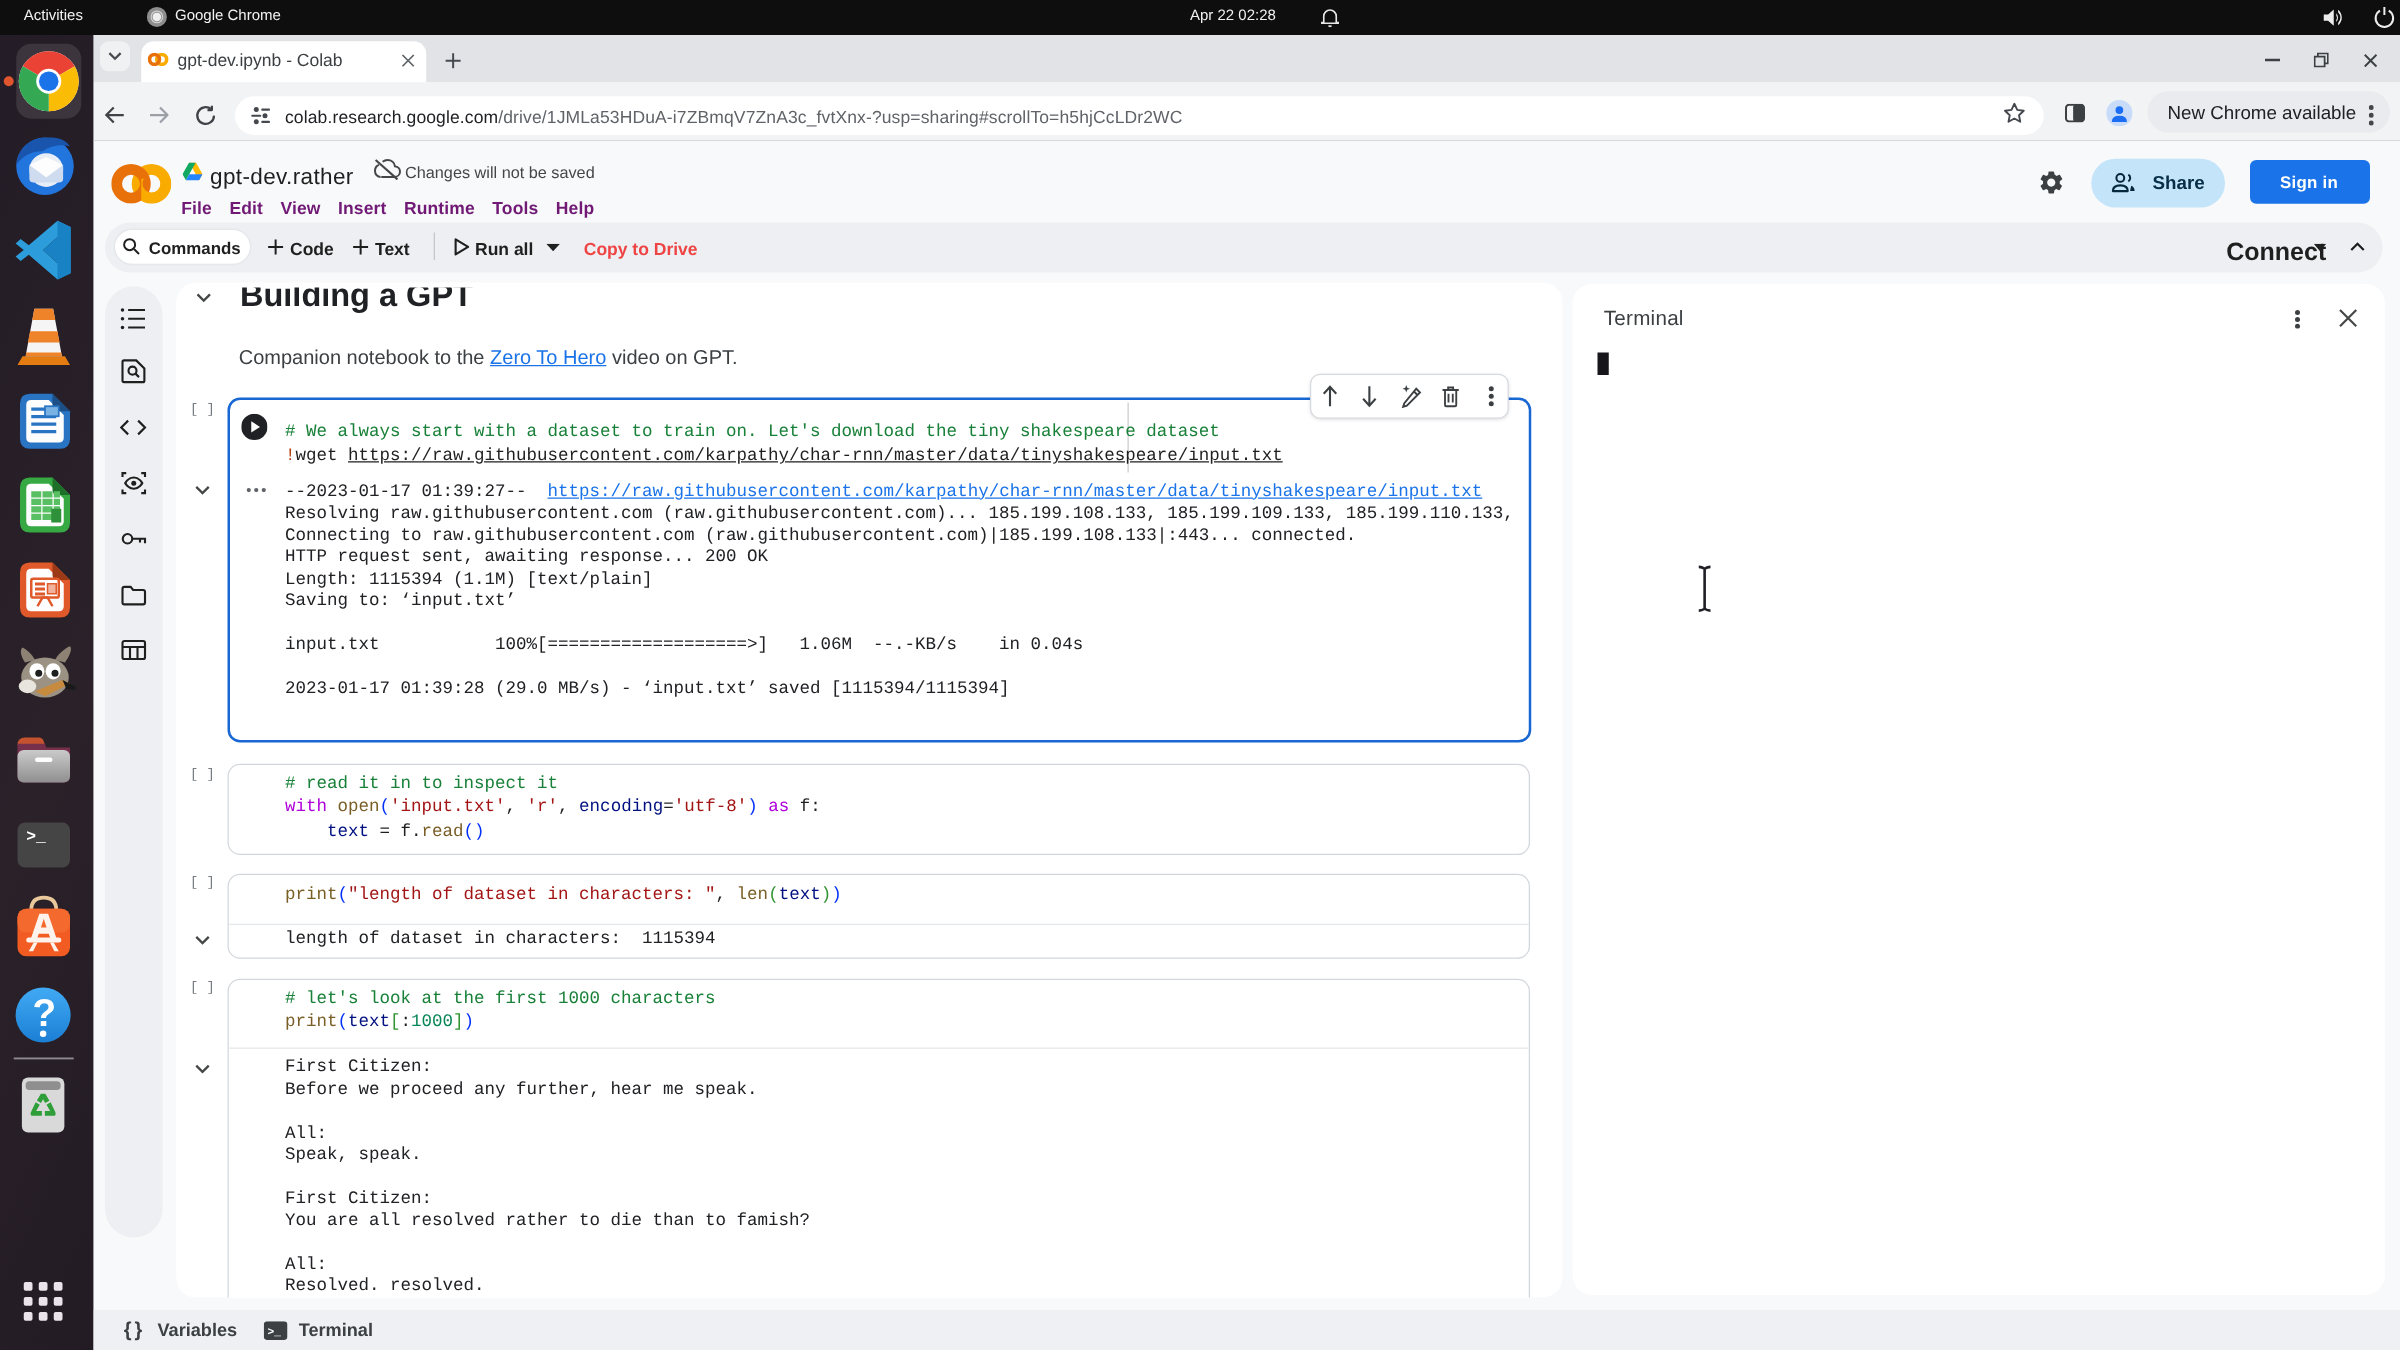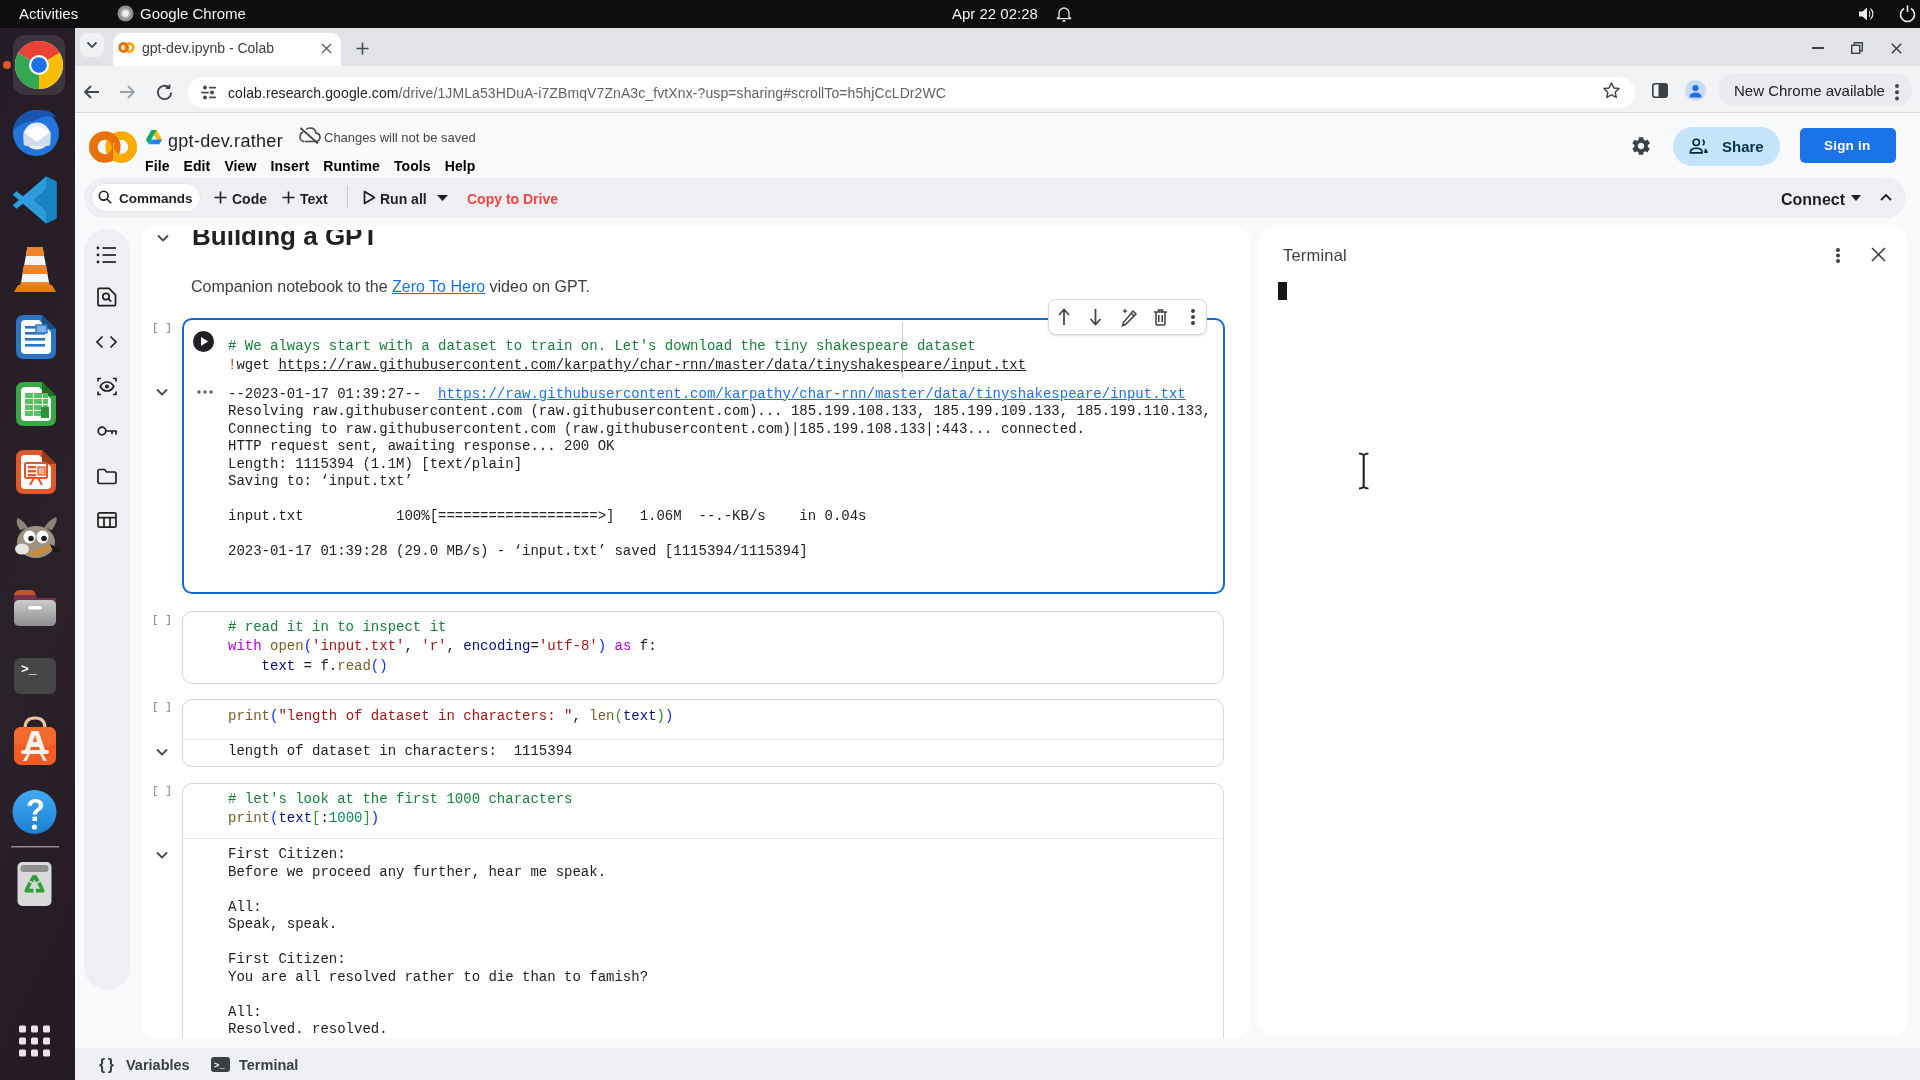--- a/index.html
+++ b/index.html
@@ -1,20 +1,20 @@
 <!DOCTYPE html>
 <html><head>
 <meta charset="utf-8">
 <style>
 * { margin:0; padding:0; box-sizing:border-box; }
 html,body { width:1920px; height:1080px; overflow:hidden; }
 body { font-family:"Liberation Sans", sans-serif; position:relative; background:#f8f9fa; }
 .abs { position:absolute; }
 
-#topbar { left:0; top:0; width:1920px; height:28px; background:#0e0e0e; color:#f2f2f2; font-size:15px; z-index:50;padding-left:12px; }
+#topbar { left:0; top:0; width:1920px; height:28px; background:#0e0e0e; color:#f2f2f2; font-size:12px; z-index:50;padding-left:12px; }
 
 #dock { left:0; top:28px; width:75px; height:1052px; background:linear-gradient(115deg,#241c26 0%,#2a2129 55%,#231b24 100%); }
 
 #win { left:75px; top:28px; width:1896px; height:1052px; background:#fff; }
 #tabstrip { left:0; top:0; width:1845px; height:38px; background:#e1e3e7; }
 #tab { left:38px; top:5px; width:228px; height:33px; background:#fff; border-radius:10px 10px 0 0; }
 #omnirow { left:0; top:38px; width:1845px; height:47px; background:#f2f3f5; border-bottom:1px solid #d5d8dc; }
 #omnibox { left:113px; top:49px; width:1447px; height:31px; background:#fff; border-radius:16px; }
 
 #page { left:0; top:85px; width:1845px; height:967px; background:#f8f9fa; }
@@ -299,21 +299,21 @@
       <path d="M5.3 0 L10.7 0 L16 9.4 L13.3 14.2 Z" fill="#ffba00"></path>
       <path d="M5.3 0 L0 9.4 L2.7 14.2 L10.6 0 Z" fill="#11a861"></path>
       <path d="M2.7 14.2 L5.4 9.4 L16 9.4 L13.3 14.2 Z" fill="#2684fc"></path>
     </svg>
     <span class="abs" style="left:93px;top:17.5px;font-size:18px;letter-spacing:.3px;color:#1f1f1f;">gpt-dev.rather</span>
     <svg class="abs" style="left:224px;top:14px;" width="22" height="18" viewBox="0 0 22 18" fill="none" stroke="#444746" stroke-width="1.6">
       <path d="M6 14.5 L16.5 14.5 C19 14.5 21 12.7 21 10.3 C21 8 19.2 6.3 17 6.1 C16.6 3 14.1 1 11 1 C9.5 1 8.2 1.5 7.1 2.4 M4.2 4.9 C2.3 5.6 1 7.3 1 9.8 C1 12.5 3 14.5 5.5 14.5"></path>
       <path d="M1.5 1 L19 16.5" stroke-width="1.7"></path>
     </svg>
     <span class="abs" style="left:249px;top:17px;font-size:13px;color:#454746;">Changes will not be saved</span>
-    <span class="abs" style="left:70px;top:44.5px;font-size:14px;font-weight:bold;color:#000000;letter-spacing:.1px;">
+    <span class="abs" style="left:70px;top:44.5px;font-size:14px;font-weight:bold;color:#701a75;letter-spacing:.1px;">
       <span style="margin-right:14px;">File</span><span style="margin-right:14px;">Edit</span><span style="margin-right:14px;">View</span><span style="margin-right:14px;">Insert</span><span style="margin-right:14px;">Runtime</span><span style="margin-right:14px;">Tools</span><span>Help</span>
     </span>
 
     <svg class="abs" style="left:1555px;top:22px;" width="22" height="22" viewBox="0 0 24 24" fill="#3c4043">
         <path d="M19.4 13 c.04-.32.06-.66.06-1 s-.02-.68-.07-1 l2.03-1.58 c.18-.14.23-.41.12-.61 l-1.92-3.32 c-.12-.22-.37-.29-.59-.22 l-2.39.96 c-.5-.38-1.03-.7-1.62-.94 L14.4 2.81 c-.04-.24-.24-.41-.48-.41 h-3.84 c-.24 0-.43.17-.47.41 l-.36 2.54 c-.59.24-1.13.57-1.62.94 l-2.39-.96 c-.22-.08-.47 0-.59.22 L2.74 8.87 c-.12.21-.08.47.12.61 L4.89 11 c-.05.32-.08.67-.08 1 s.02.68.07 1 l-2.03 1.58 c-.18.14-.23.41-.12.61 l1.92 3.32 c.12.22.37.29.59.22 l2.39-.96 c.5.38 1.03.7 1.62.94 l.36 2.54 c.05.24.24.41.48.41 h3.84 c.24 0 .44-.17.47-.41 l.36-2.54 c.59-.24 1.13-.56 1.62-.94 l2.39.96 c.22.08.47 0 .59-.22 l1.92-3.32 c.12-.22.07-.47-.12-.61 L19.4 13 z M12 15.6 c-1.98 0-3.6-1.62-3.6-3.6 s1.62-3.6 3.6-3.6 s3.6 1.62 3.6 3.6 s-1.62 3.6-3.6 3.6 z"></path>
       </svg>
     <div class="abs" style="left:1598px;top:14px;width:107px;height:39px;background:#c4e4fa;border-radius:20px;"></div>
     <svg class="abs" style="left:1613px;top:23px;" width="22" height="20" viewBox="0 0 24 20" fill="none" stroke="#06283d" stroke-width="1.8">
       <circle cx="9" cy="6" r="3.4"></circle>
       <path d="M2.5 17.5 Q2.5 12.5 9 12.5 Q15.5 12.5 15.5 17.5 Z" stroke-linejoin="round"></path>
@@ -341,21 +341,21 @@
     <span class="abs" style="left:225px;top:78px;font-size:14px;font-weight:bold;color:#1f1f1f;">Text</span>
     <div class="abs" style="left:272px;top:73px;width:1px;height:22px;background:#c3c6ca;"></div>
     <svg class="abs" style="left:288px;top:77px;" width="13" height="15" viewBox="0 0 13 15" fill="none" stroke="#1f1f1f" stroke-width="1.7">
         <path d="M1.5 1.5 L11.5 7.5 L1.5 13.5 Z" stroke-linejoin="round"></path>
       </svg>
     <span class="abs" style="left:305px;top:78px;font-size:14px;font-weight:bold;color:#1f1f1f;">Run all</span>
     <svg class="abs" style="left:362px;top:82px;" width="11" height="6" viewBox="0 0 11 6" fill="#1f1f1f">
         <path d="M0 0 L11 0 L5.5 6 Z"></path>
       </svg>
     <span class="abs" style="left:392px;top:78px;font-size:14px;font-weight:bold;color:#ef4444;">Copy to Drive</span>
-    <span class="abs" style="left:1706px;top:78px;font-size:16px;font-weight:bold;color:#1f1f1f;">Connect</span>
+    <span class="abs" style="left:1706px;top:78px;font-size:20px;font-weight:bold;color:#1f1f1f;">Connect</span>
     <svg class="abs" style="left:1776px;top:82px;" width="10" height="6" viewBox="0 0 10 6" fill="#1f1f1f">
         <path d="M0 0 L10 0 L5 6 Z"></path>
       </svg>
     <svg class="abs" style="left:1805px;top:80px;" width="12" height="8" viewBox="0 0 12 8" fill="none" stroke="#1f1f1f" stroke-width="1.8">
         <path d="M1 7 L6 2 L11 7"></path>
       </svg>
 
     <div id="rail"></div>
     <svg class="abs" style="left:21px;top:131px;" width="22" height="290" viewBox="0 0 22 290" fill="none" stroke="#1f1f1f" stroke-width="1.7">
       <g transform="translate(0,2)">

